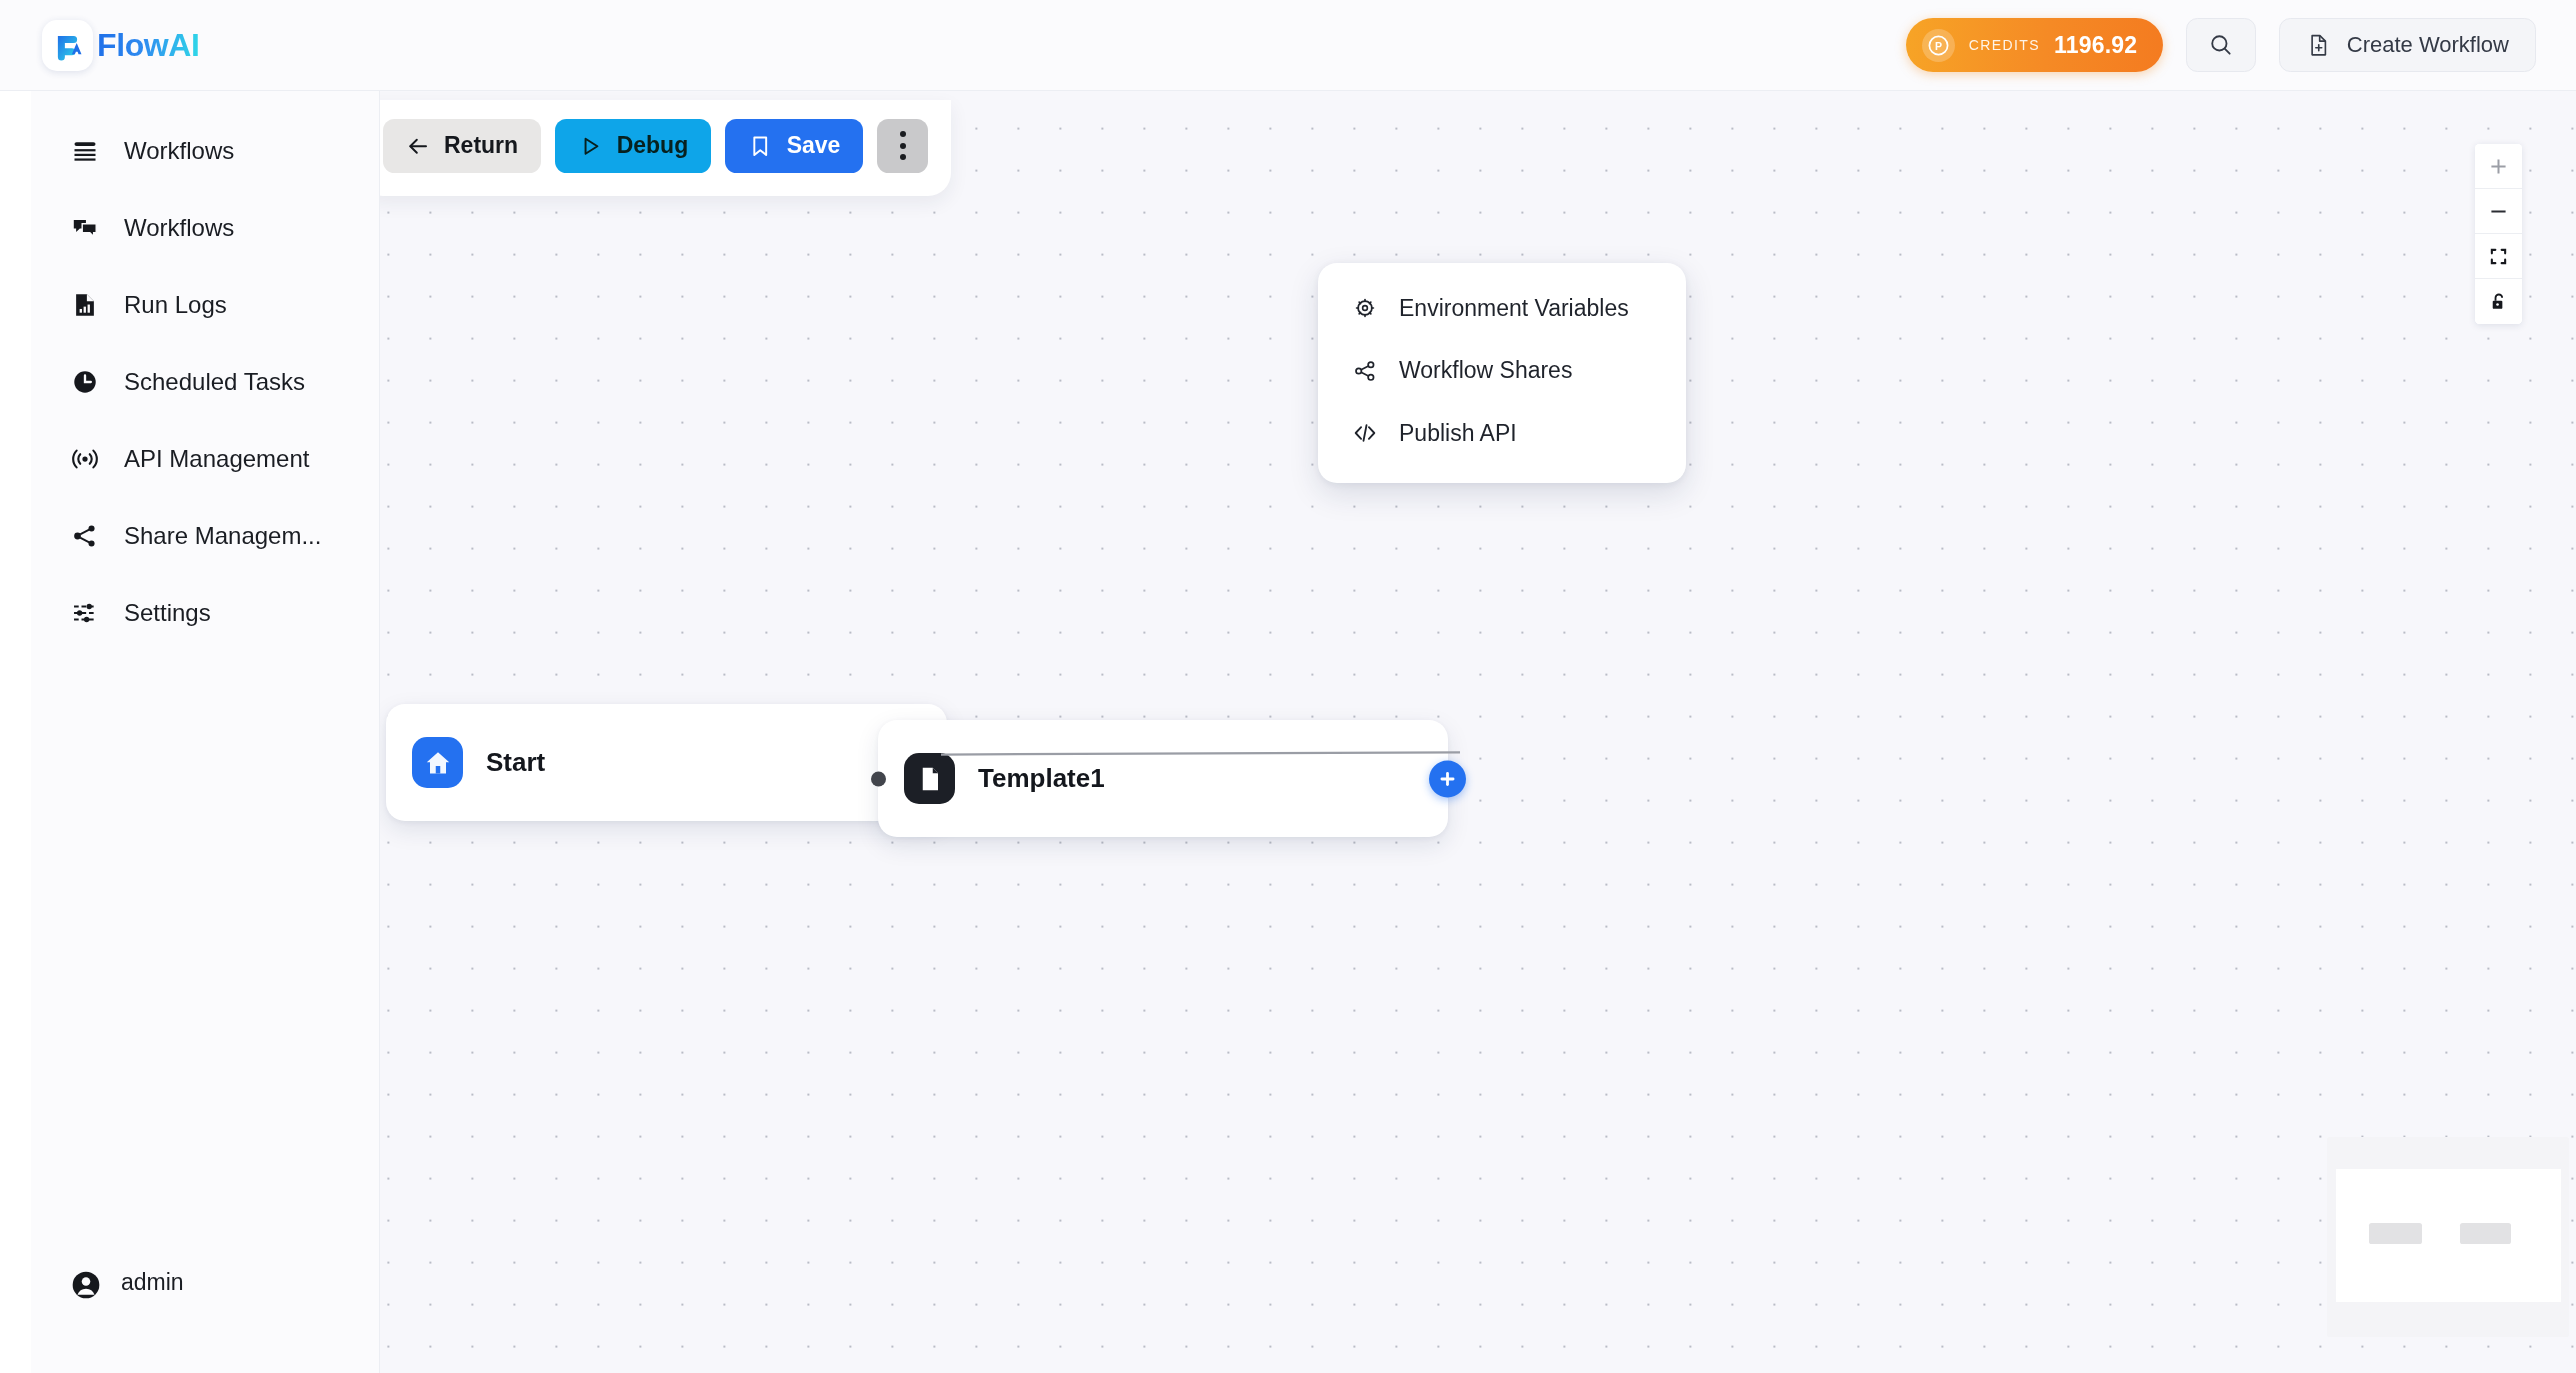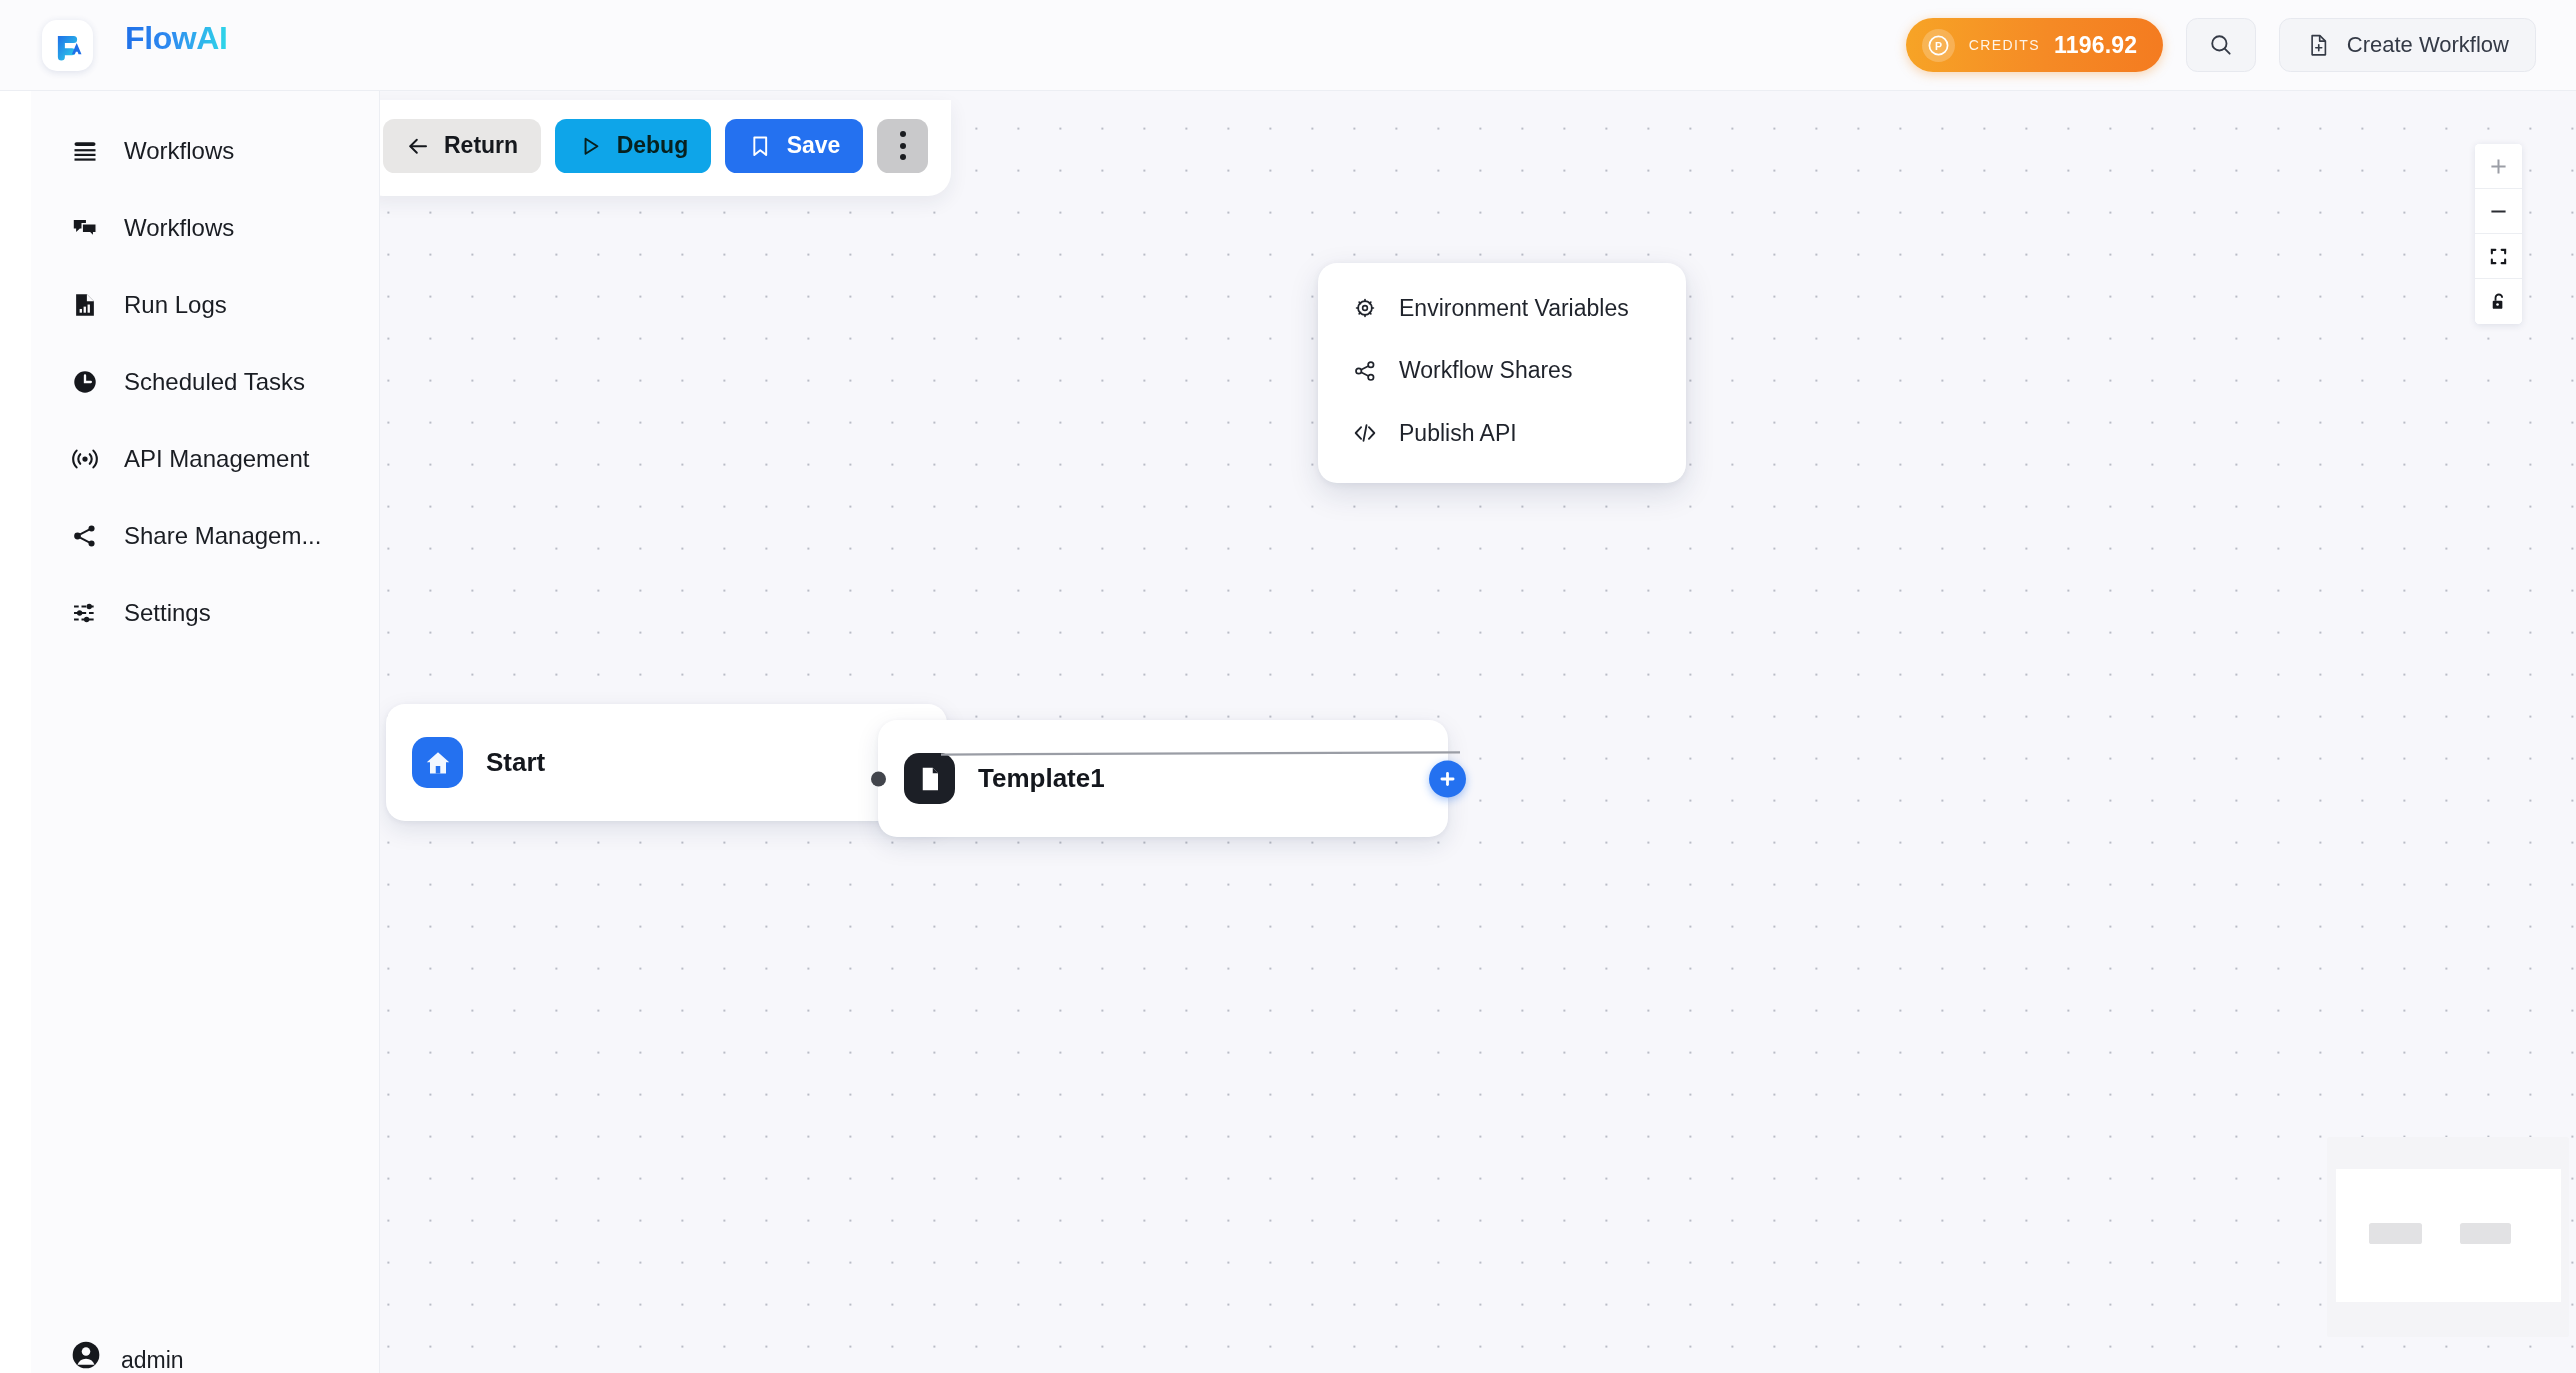--- a/index.html
+++ b/index.html
@@ -13,21 +13,21 @@
 
   
   .header {
     position: absolute; top: 0; left: 0;
     width: 2576px; height: 91px;
     background: #fbfbfd;
     border-bottom: 0.9px solid #eceef3;
     display: flex; align-items: center;
     z-index: 40;
   }
-  .brand { display: flex; align-items: flex-start; gap: 32px; margin-left: 42px; }
+  .brand { display: flex; align-items: center; gap: 4px; margin-left: 42px; }
   .brand-mark {
     width: 51px; height: 51px; border-radius: 15px;
     background: #ffffff;
     box-shadow: 0 1.8px 7px rgba(30,60,120,.12);
     display: flex; align-items: center; justify-content: center;
   }
   .brand-text {
     font-size: 32px; font-weight: bold; letter-spacing: -0.4px;
     background: linear-gradient(95deg, #1f6fe8 0%, #2f8bf0 45%, #2fd8e8 100%);
     -webkit-background-clip: text; background-clip: text;
@@ -76,21 +76,21 @@
   }
   .nav { padding-top: 21px; }
   .nav-item {
     display: flex; align-items: center; gap: 23px;
     height: 77px; padding-left: 37px;
     font-size: 24px; color: #1a1d23; cursor: pointer;
   }
   .nav-icon { width: 33px; display: flex; align-items: center; justify-content: center; }
   .sidebar-footer {
     position: absolute; bottom: 0; left: 0; width: 349px; height: 105px;
-    display: flex; align-items: flex-end; gap: 19px; padding-left: 39px;
+    display: flex; align-items: flex-start; gap: 19px; padding-left: 39px;
   }
   .user-name { font-size: 23px; color: #1a1d23; }
 
   
   .canvas {
     position: absolute; top: 91px; left: 349px;
     width: 2227px; height: 1283px;
     background-color: #f7f7fb;
     background-image: radial-gradient(#b9bcc6 1.4px, transparent 1.5px);
     background-size: 42px 42px;

